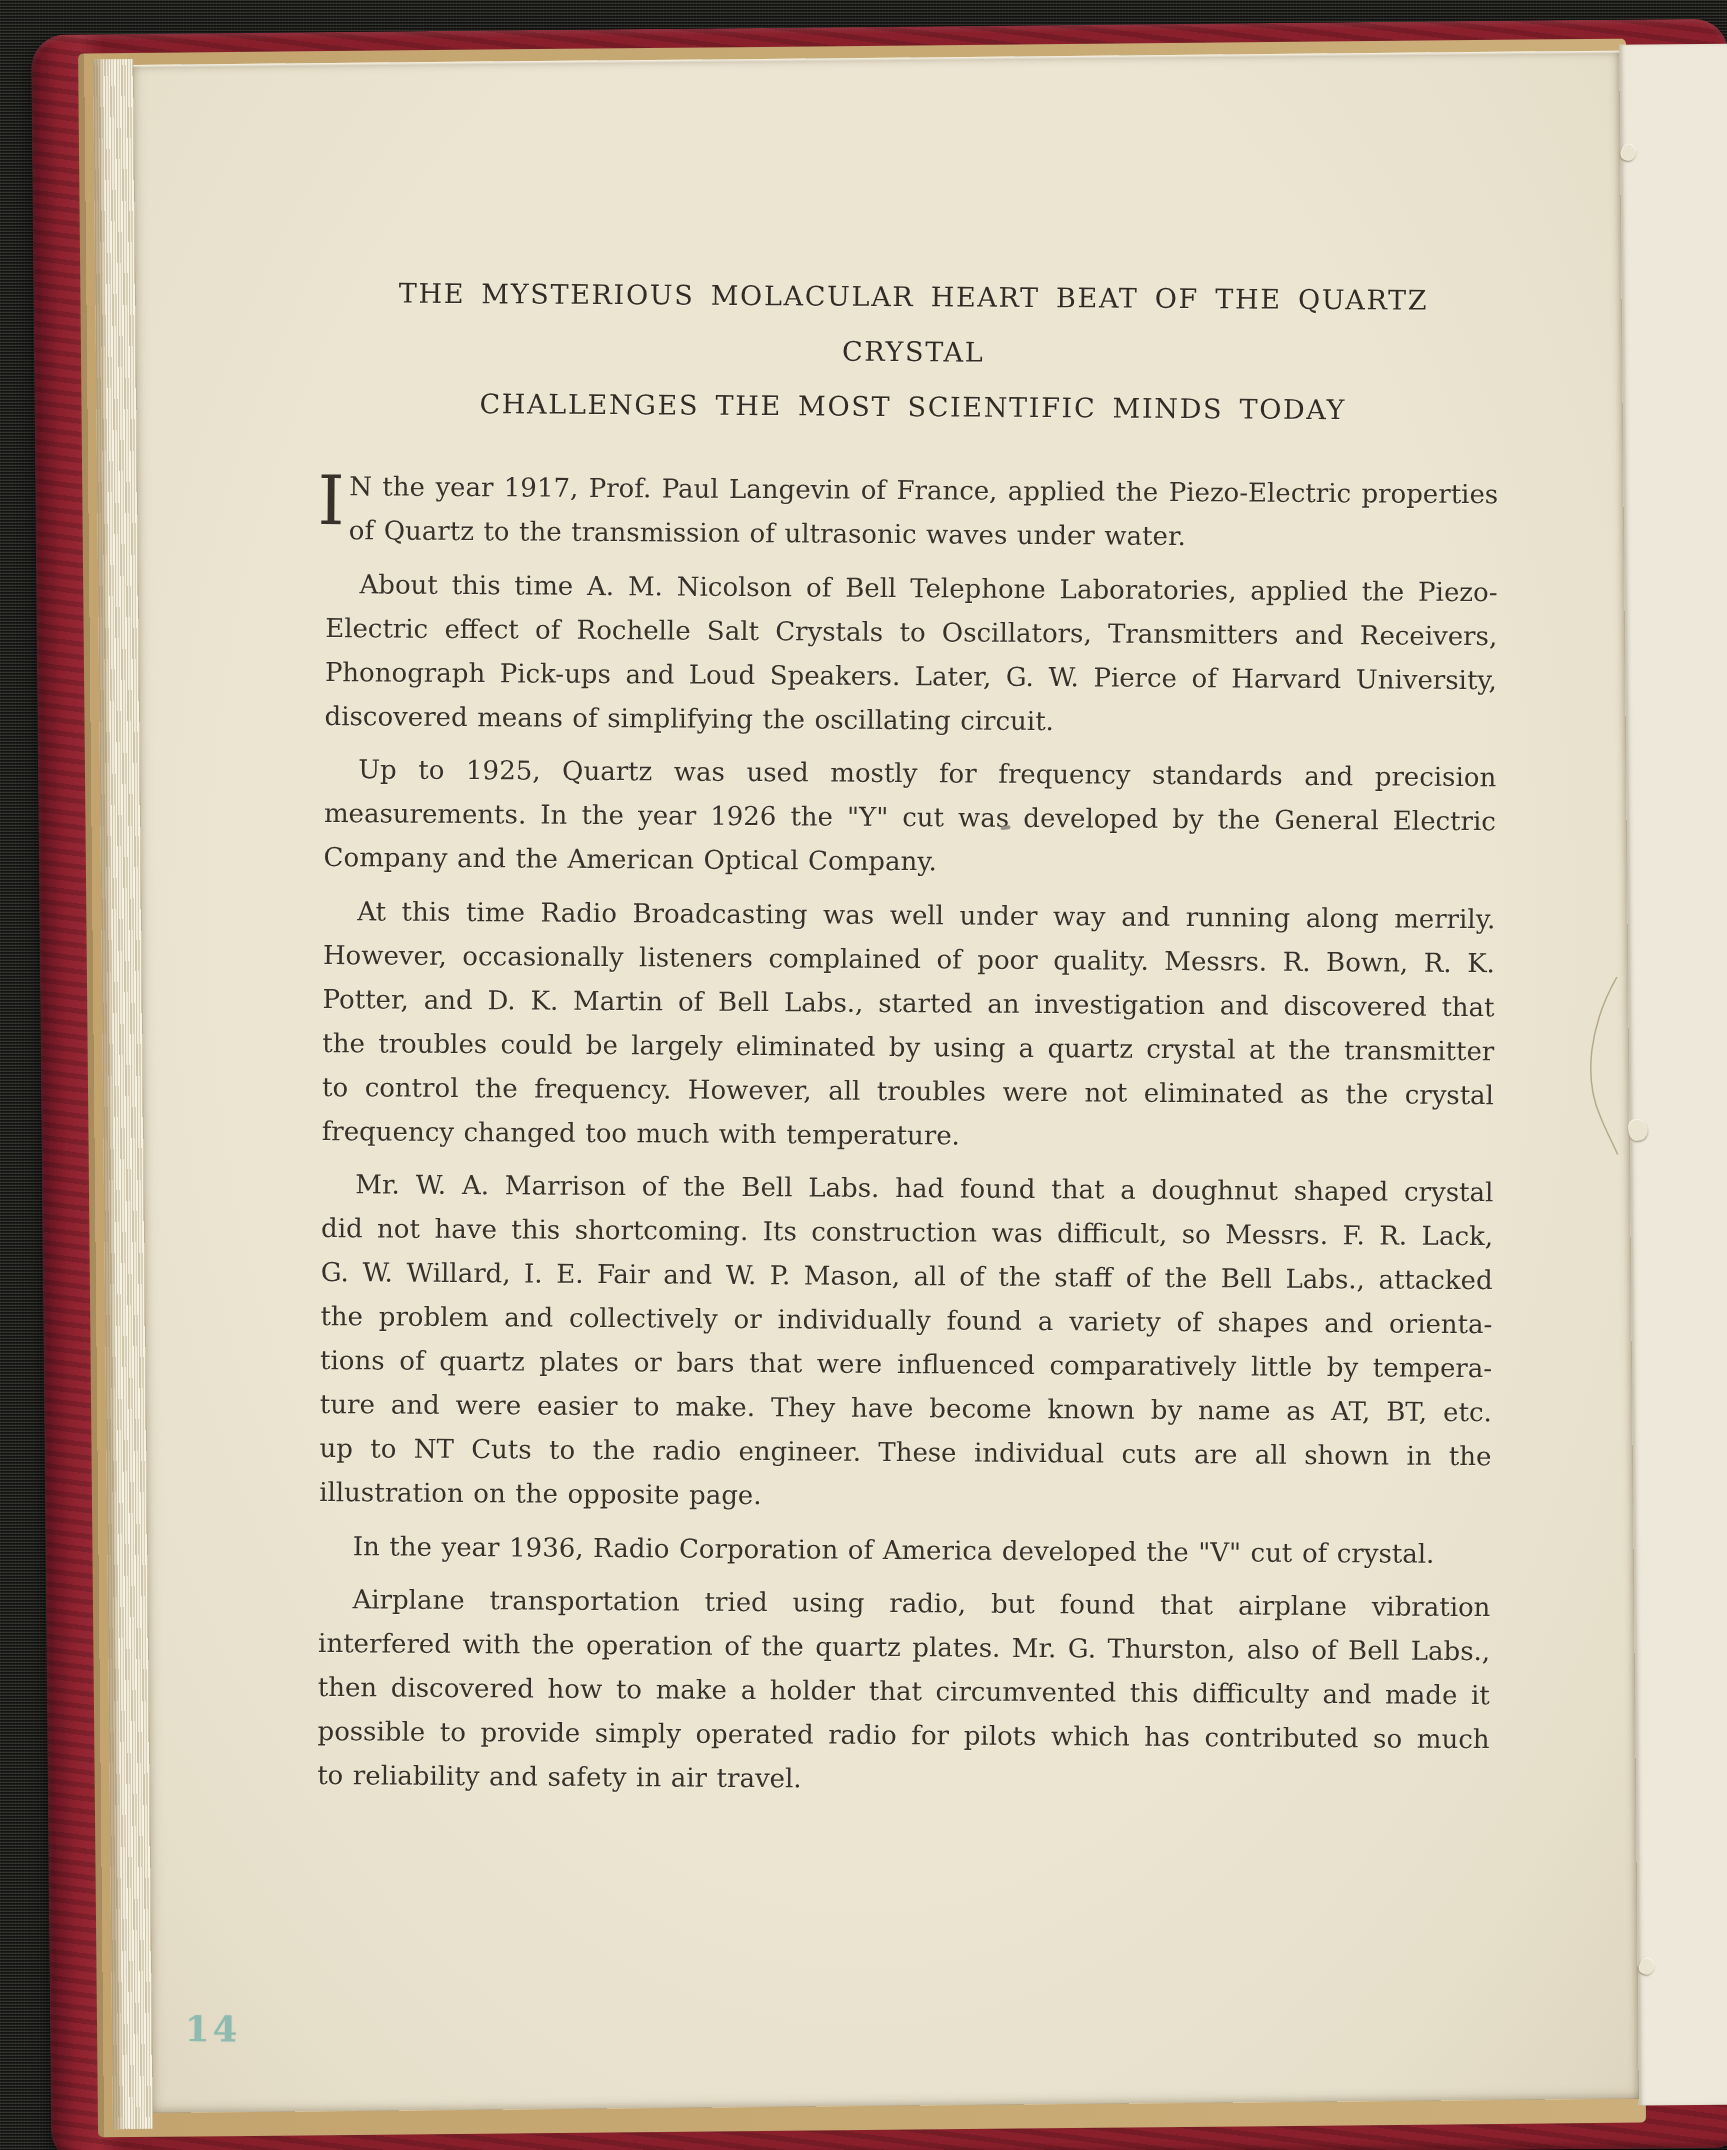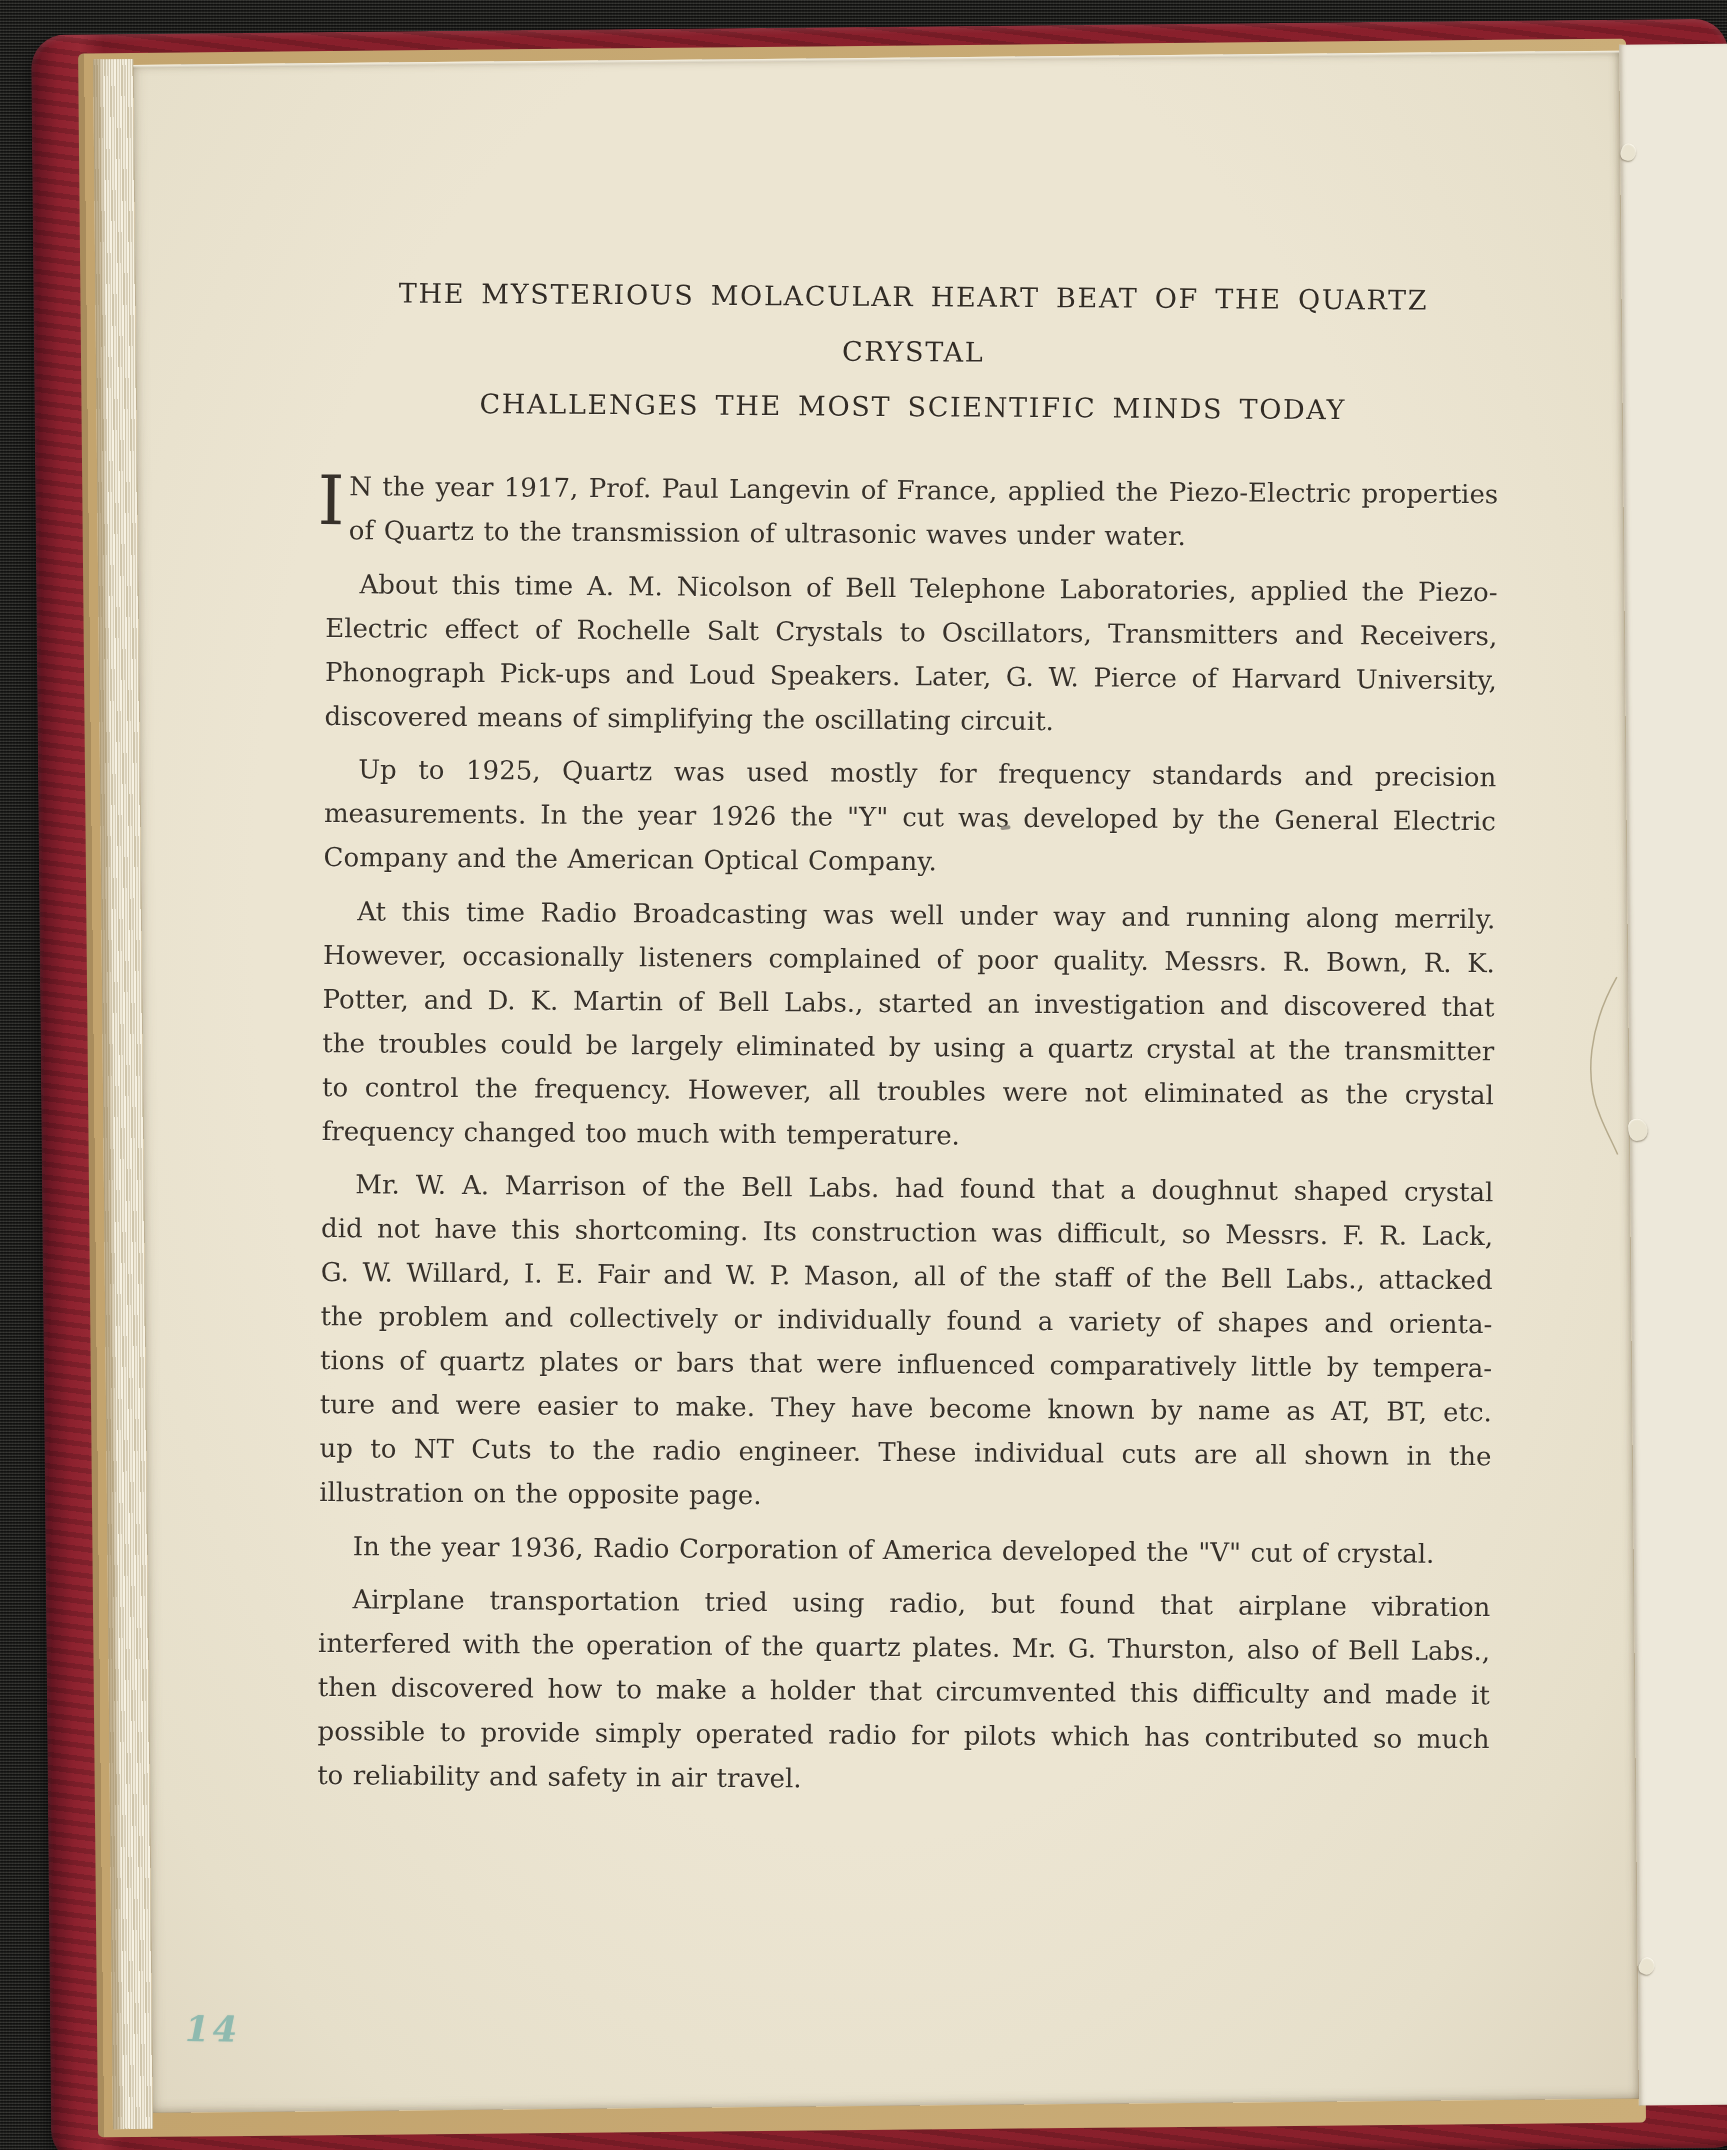--- a/index.html
+++ b/index.html
@@ -94,21 +94,20 @@
   .dropcap{
     position:absolute;left:-8.6px;top:2.6px;
     font-size:68px;line-height:1;font-weight:400;color:#37312a;
   }
   .page-num{
     position:absolute;left:33px;top:1944px;
     font-size:35px;font-weight:bold;letter-spacing:3.4px;
     color:#8fbaaf;
     transform:rotate(0.95deg);
     text-shadow:0 0 1.3px rgba(143,186,175,.55);
-    font-style:italic;
   }
   
   .burst{
     position:absolute;width:14.6px;height:17px;border-radius:45% 55% 50% 40%;
     background:#e9e3d0;
     box-shadow:0 1.3px 1.7px rgba(95,84,60,.5), inset 0 0.9px 1.3px #fdfaf0;
   }
   .speck{
     position:absolute;left:860px;top:769px;width:10.3px;height:3.9px;border-radius:2.2px;
     background:#8a827a;opacity:.85;transform:rotate(-8deg);

